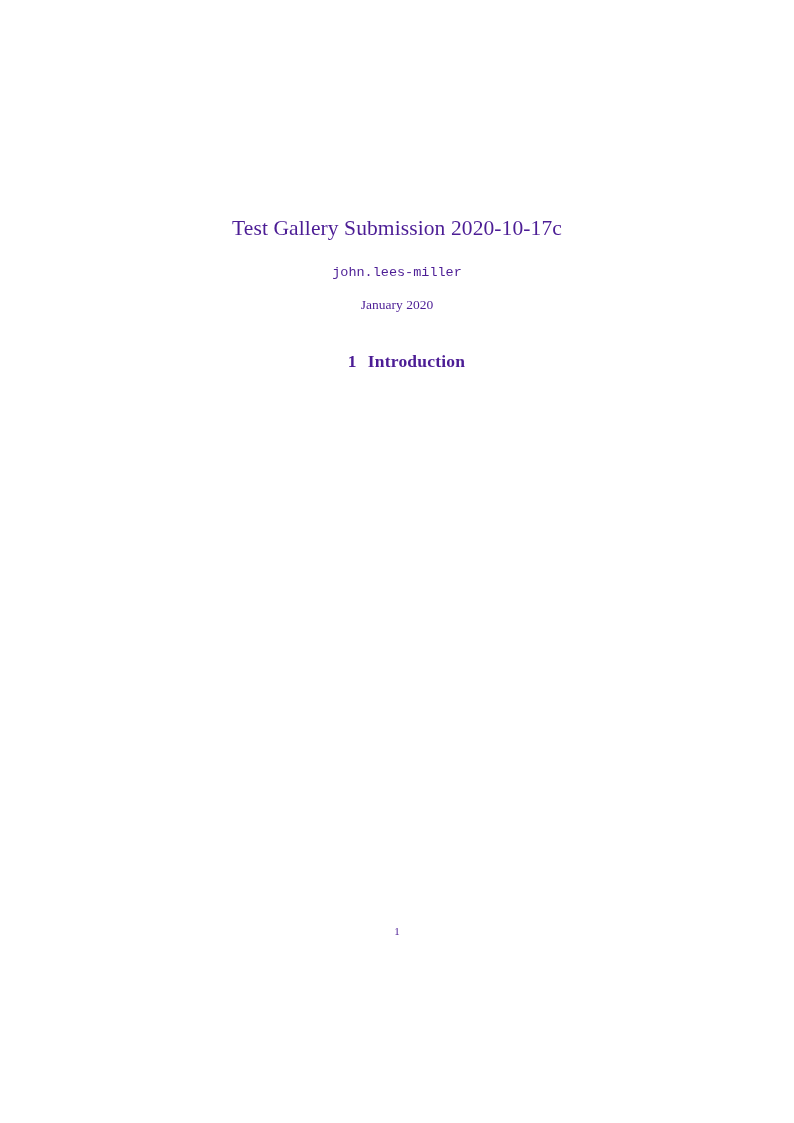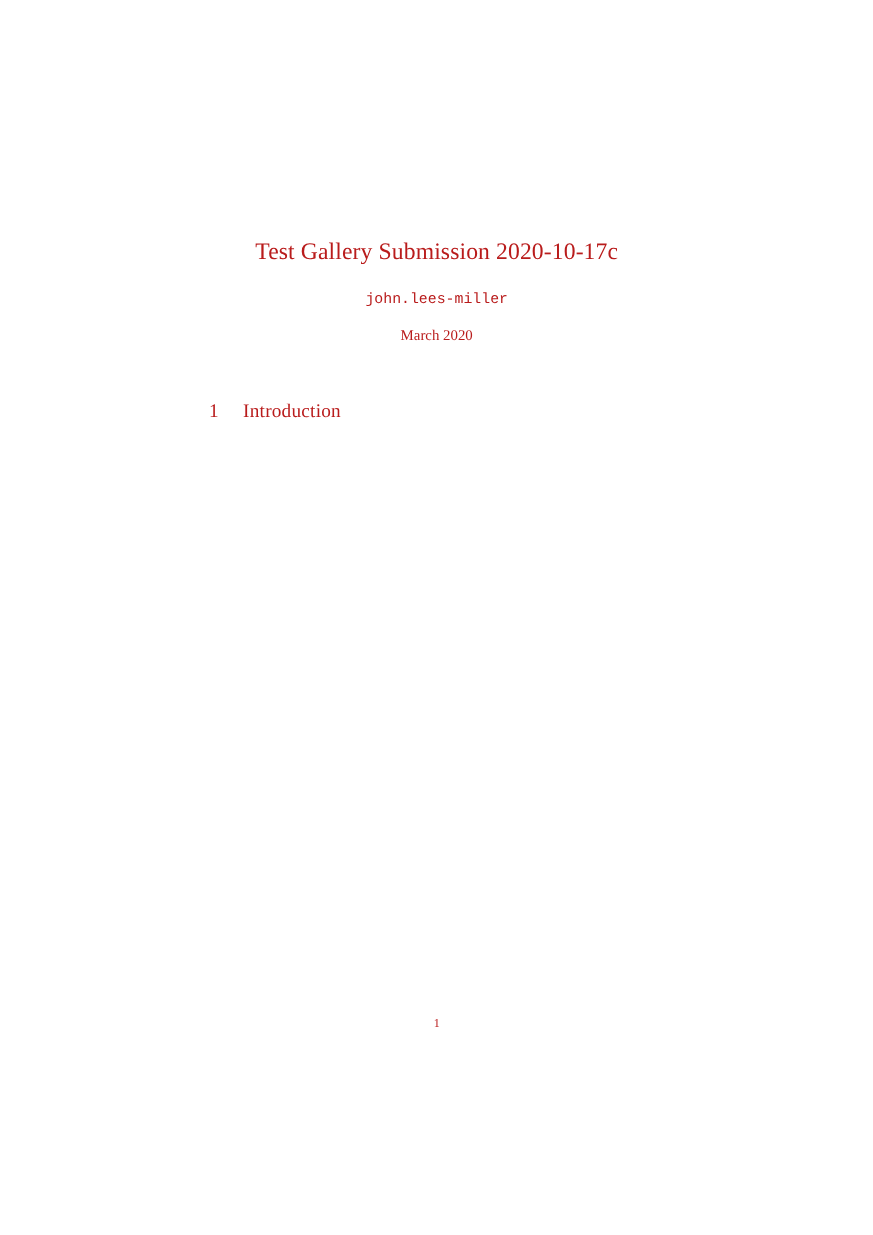--- a/index.html
+++ b/index.html
@@ -8,21 +8,21 @@
     background: #ffffff;
   }
   .page {
     position: relative;
     width: 794px;
     height: 1123px;
     background: #ffffff;
     margin: 0 auto;
     overflow: hidden;
     font-family: "Liberation Serif", "DejaVu Serif", serif;
-    color: #b91c1c;
+    color: #4c1d95;
   }
   .doc-body {
     position: absolute;
     left: 170px;
     top: 0;
     width: 454px;
     height: 1123px;
   }
   .title {
     text-align: center;
@@ -42,26 +42,27 @@
     font-family: Liberation Mono, monospace;
   }
   .date {
     text-align: center;
     font-size: 13.5px;
     margin: 0;
     padding-top: 16px;
     line-height: 1.2;
   }
   .section-heading {
-    margin: 12px;
+    margin: 0;
     padding-top: 38px;
     padding-left: 8px;
     font-size: 17.5px;
-    font-weight: normal;
+    font-weight: bold;
     letter-spacing: 0.2px;
+    text-align: center;
   }
   .section-number {
     display: inline-block;
     min-width: 31px;
   }
   .section-title {
     display: inline;
   }
   .page-number {
     position: absolute;
@@ -75,21 +76,21 @@
 </head>
 <body>
 
 <div class="page">
   <div class="doc-body">
 
     <h1 class="title">Test Gallery Submission 2020-10-17c</h1>
 
     <div class="author">john.lees-miller</div>
 
-    <div class="date">March 2020</div>
+    <div class="date">January 2020</div>
 
     <h2 class="section-heading">
       <span class="section-number">1</span><span class="section-title">Introduction</span>
     </h2>
 
     <div class="section-body"></div>
 
   </div>
 
   <div class="page-number">1</div>

